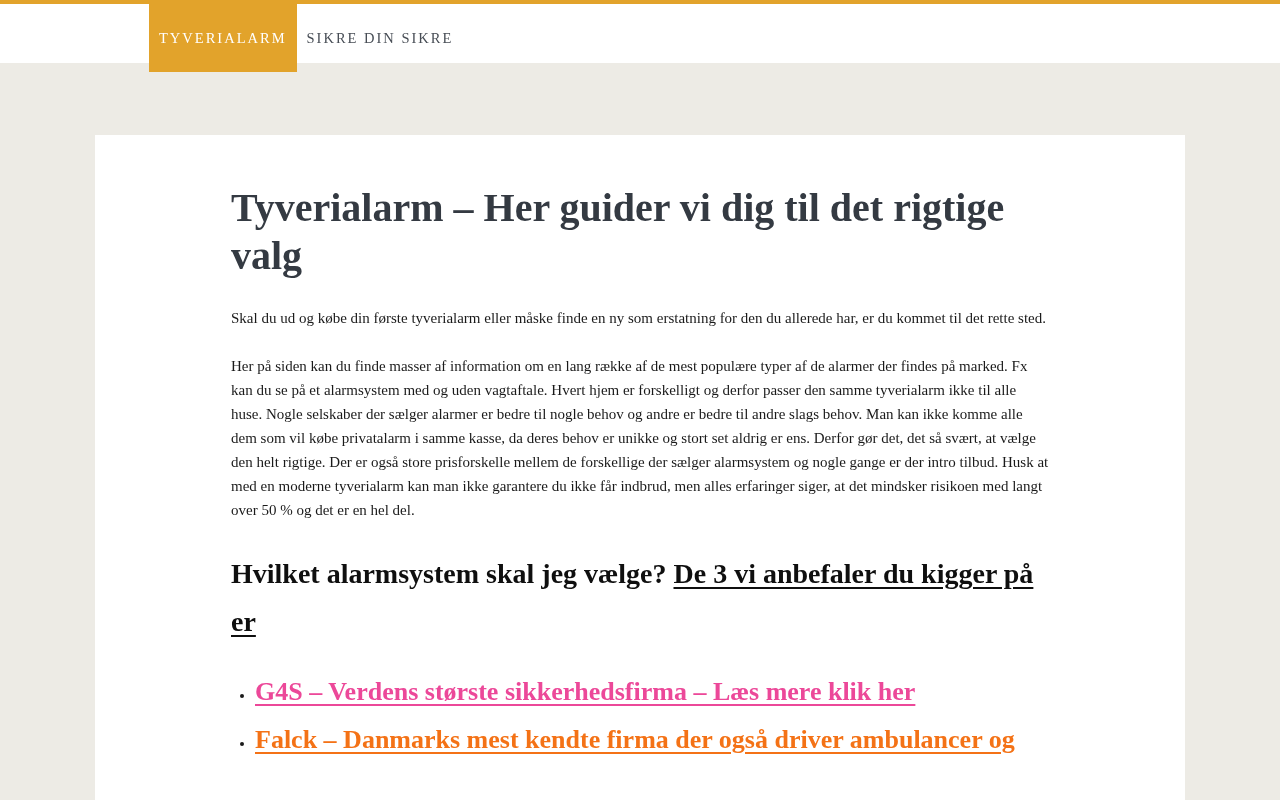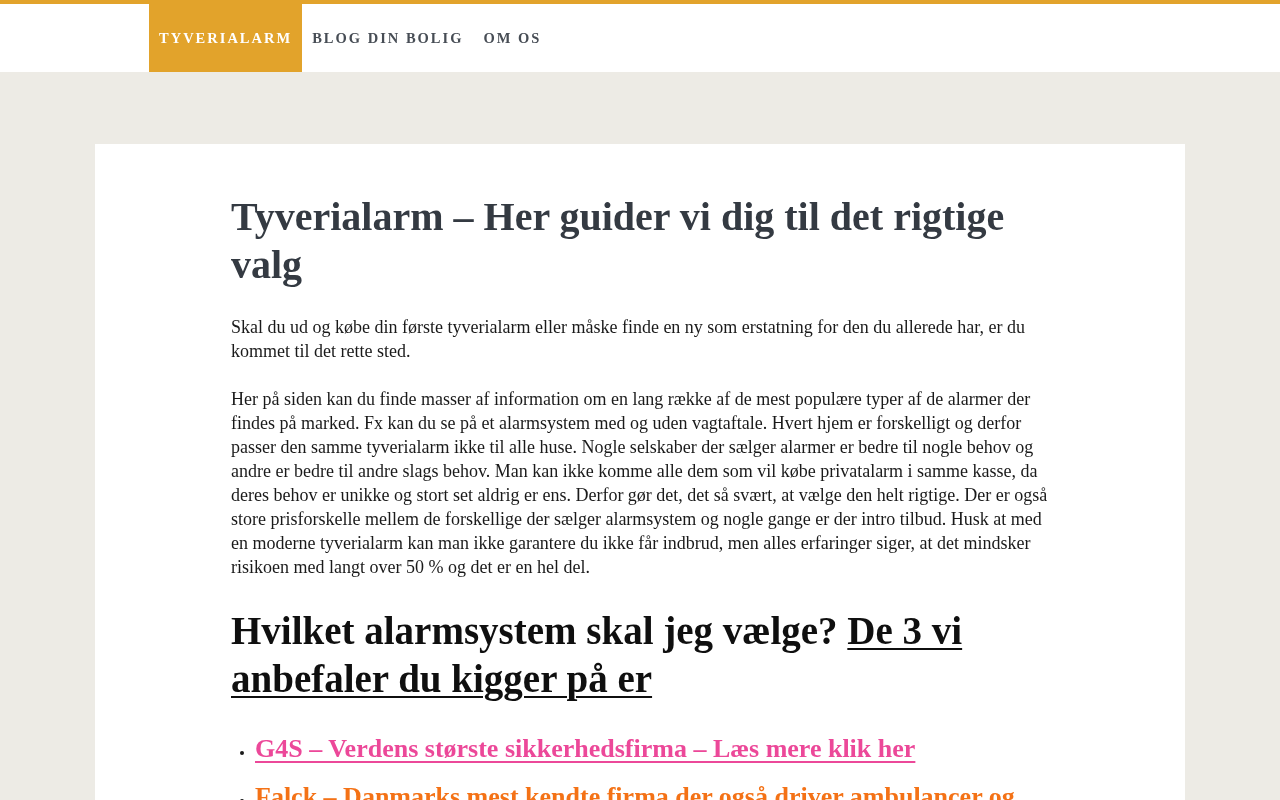--- a/index.html
+++ b/index.html
@@ -5,21 +5,21 @@
 <style>
   * { box-sizing: border-box; }
   html, body {
     margin: 0; padding: 0;
     width: 1280px; height: 800px;
     overflow: hidden;
     background: #edebe5;
     font-family: "Liberation Serif", serif;
   }
   .top-accent { height: 4px; background: #e2a32b; }
-  .site-header { background: #ffffff; height: 68px; font-weight: bold; }
+  .site-header { background: #ffffff; height: 59px; }
   .nav {
     display: flex;
     align-items: stretch;
     height: 68px;
     margin-left: 149px;
   }
   .nav a {
     display: flex;
     align-items: center;
     padding: 0 10px;
@@ -43,27 +43,27 @@
   }
   h1.page-title {
     margin: 0 0 26px 0;
     font-size: 40px;
     line-height: 48px;
     font-weight: bold;
     color: #343a42;
   }
   .body-text {
     margin: 0 0 24px 0;
-    font-size: 18px;
+    font-size: 15px;
     line-height: 24px;
     color: #1a1a1a;
   }
   h2.sub-heading {
     margin: 28px 0 22px 0;
-    font-size: 39px;
+    font-size: 28px;
     line-height: 48px;
     font-weight: bold;
     color: #0f0f0f;
   }
   h2.sub-heading a {
     color: #0f0f0f;
     text-decoration: underline;
     text-decoration-thickness: 2px;
     text-underline-offset: 4px;
   }
@@ -88,22 +88,21 @@
   }
 </style>
 </head>
 <body>
 
 <div class="top-accent"></div>
 
 <header class="site-header">
   <nav class="nav">
     <a href="#" class="active">TYVERIALARM</a>
-    <a href="#">BLOG DIN BOLIG</a>
-    <a href="#">OM OS</a>
+    <a href="#">SIKRE DIN SIKRE</a>
   </nav>
 </header>
 
 <main class="content-card">
   <article>
     <h1 class="page-title">Tyverialarm – Her guider vi dig til det rigtige valg</h1>
 
     <p class="body-text">Skal du ud og købe din første tyverialarm eller måske finde en ny som erstatning for den du allerede har, er du kommet til det rette sted.</p>
 
     <p class="body-text">Her på siden kan du finde masser af information om en lang række af de mest populære typer af de alarmer der findes på marked. Fx kan du se på et alarmsystem med og uden vagtaftale. Hvert hjem er forskelligt og derfor passer den samme tyverialarm ikke til alle huse. Nogle selskaber der sælger alarmer er bedre til nogle behov og andre er bedre til andre slags behov. Man kan ikke komme alle dem som vil købe privatalarm i samme kasse, da deres behov er unikke og stort set aldrig er ens. Derfor gør det, det så svært, at vælge den helt rigtige. Der er også store prisforskelle mellem de forskellige der sælger alarmsystem og nogle gange er der intro tilbud. Husk at med en moderne tyverialarm kan man ikke garantere du ikke får indbrud, men alles erfaringer siger, at det mindsker risikoen med langt over 50 % og det er en hel del.</p>

